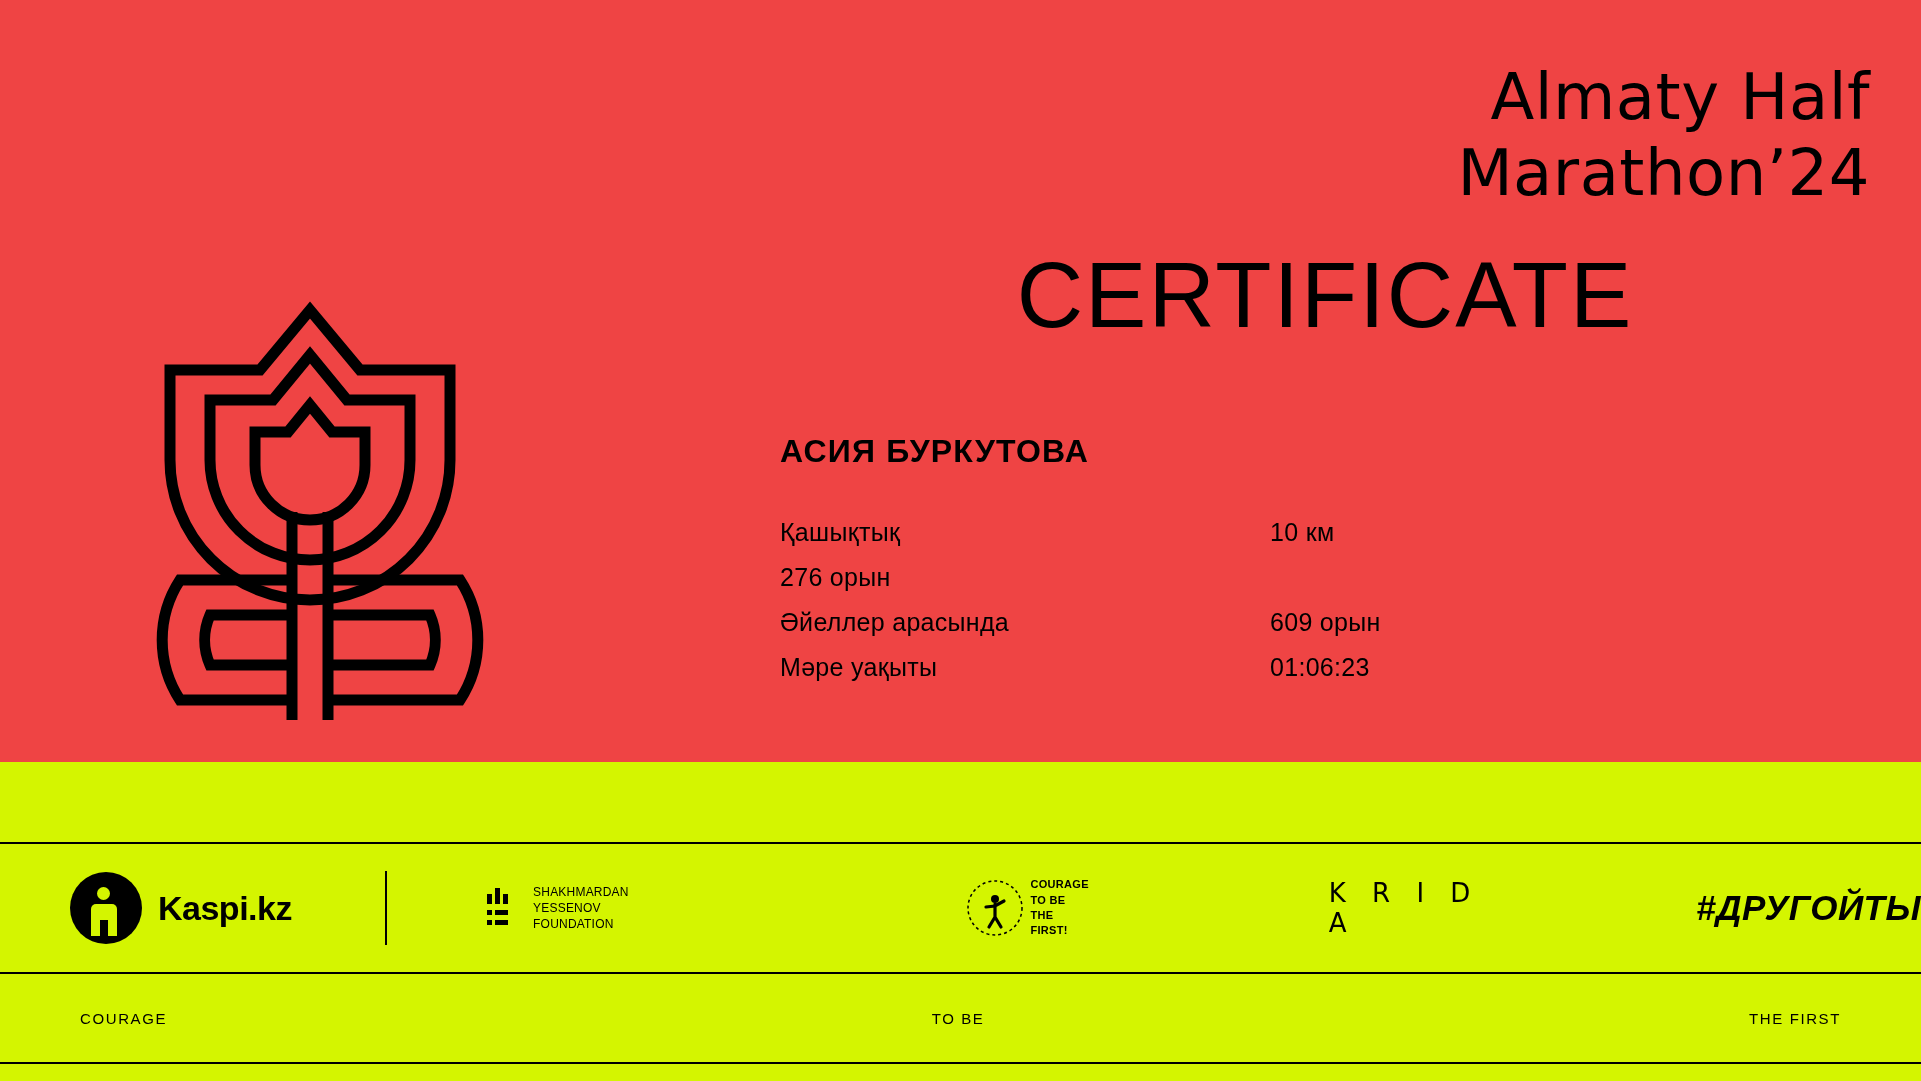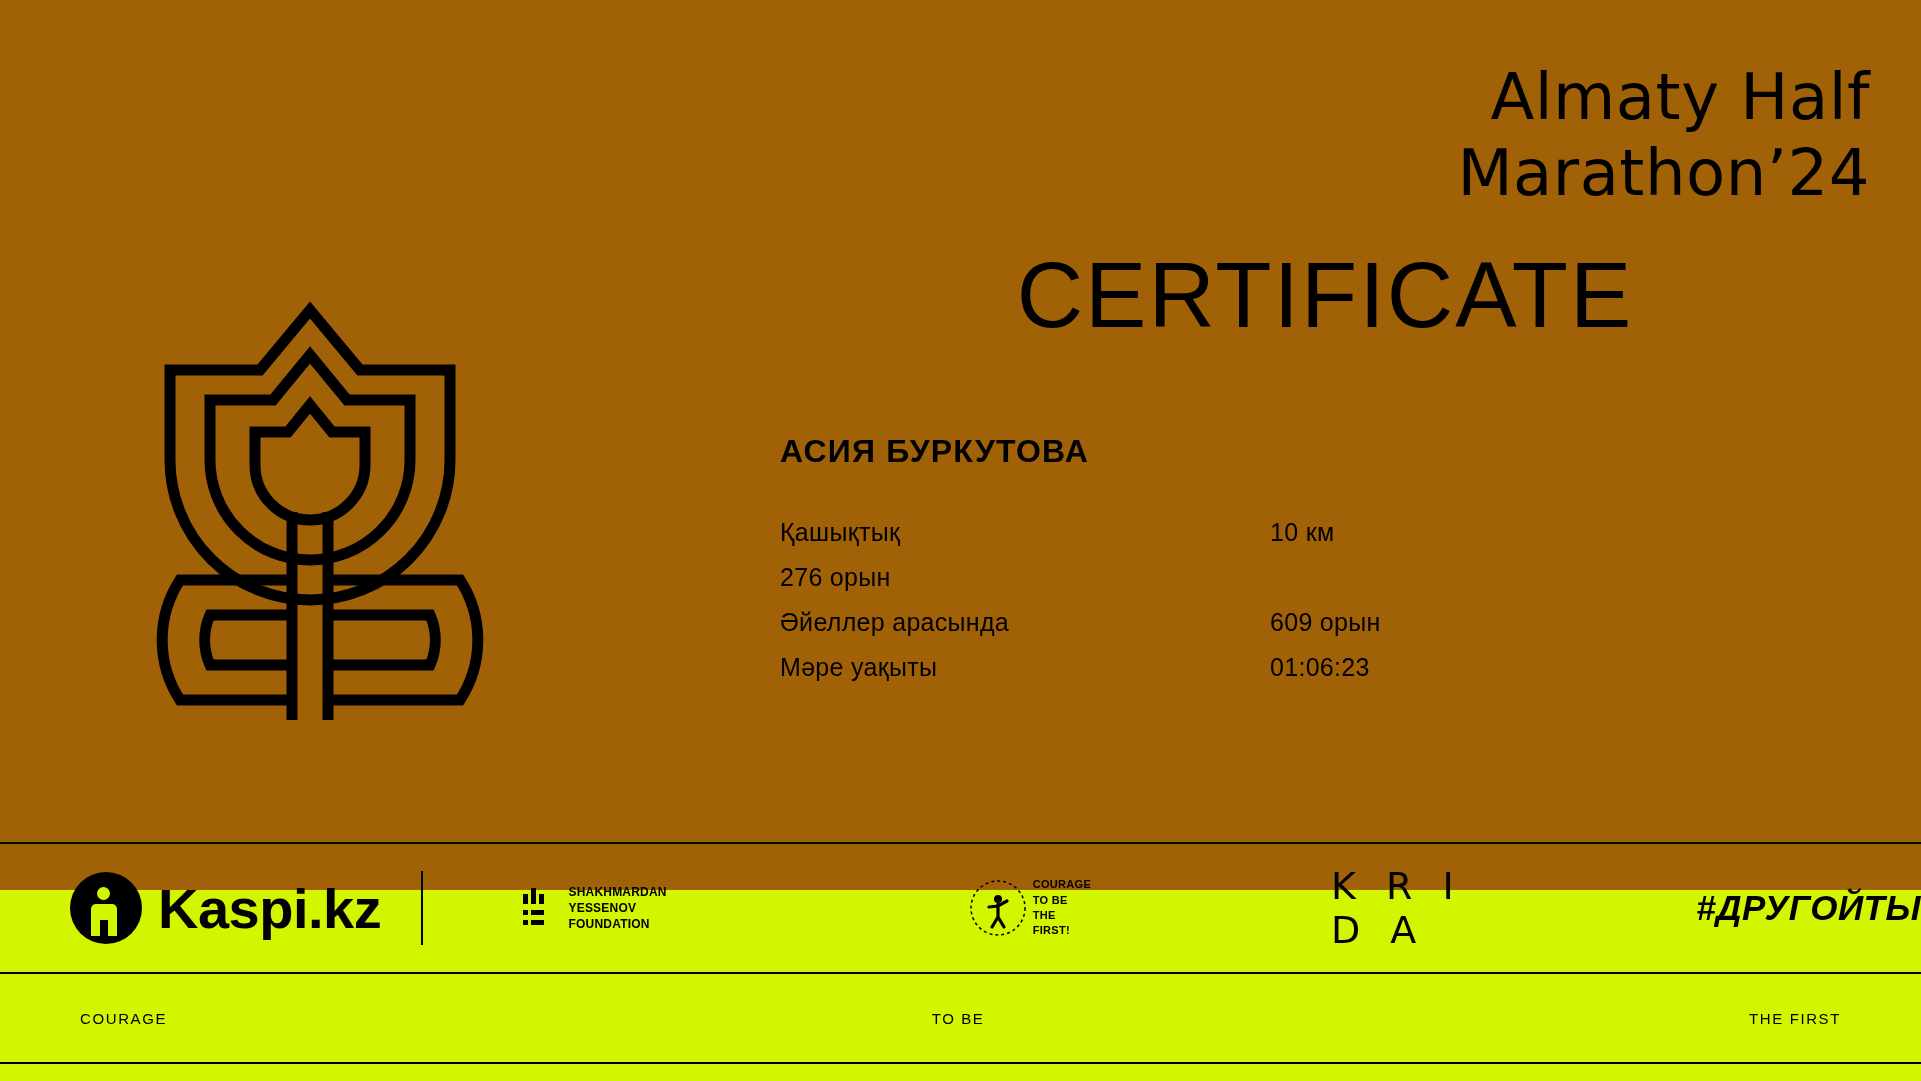--- a/index.html
+++ b/index.html
@@ -12,22 +12,22 @@
     background: #d4f500;
     font-family: "Liberation Sans", sans-serif;
     color: #000000;
     overflow: hidden;
     position: relative;
   }
 
   .certificate {
     position: relative;
     width: 1921px;
-    height: 890px;
-    background: #a16207;
+    height: 762px;
+    background: #ef4444;
     box-sizing: border-box;
   }
 
   
   .emblem {
     position: absolute;
     left: 60px;
     top: 160px;
     width: 520px;
     height: 570px;
@@ -158,21 +158,21 @@
   }
   .kaspi-mark .fig-gap {
     position: absolute;
     width: 8px;
     height: 16px;
     background: #000;
     left: 30px;
     top: 48px;
   }
   .kaspi-text {
-    font-size: 56px;
+    font-size: 34px;
     font-weight: 700;
     letter-spacing: -0.5px;
     margin-left: 16px;
   }
 
   .vsep {
     width: 2px;
     height: 74px;
     background: #000;
     margin-left: 40px;
@@ -195,21 +195,21 @@
     margin-right: 12px;
     flex: none;
   }
   .yessenov-mark i {
     position: absolute;
     background: #000;
     display: block;
   }
   .yessenov-text {
     font-size: 12px;
-    font-weight: 700;
+    font-weight: 400;
     line-height: 1.35;
     letter-spacing: 0.2px;
   }
 
   .courage {
     margin-left: 300px;
     display: flex;
     align-items: center;
   }
   .courage-mark {
@@ -222,21 +222,21 @@
   .courage-text {
     font-size: 11px;
     font-weight: 700;
     line-height: 1.4;
     letter-spacing: 0.3px;
     margin-left: 4px;
   }
 
   .krida {
     margin-left: 240px;
-    font-size: 38px;
+    font-size: 26px;
     letter-spacing: 9px;
     font-weight: 400;
     font-family: "DejaVu Sans", sans-serif;
   }
 
   .drugoity {
     margin-left: 205px;
     font-size: 35px;
     font-weight: 700;
     font-style: italic;

